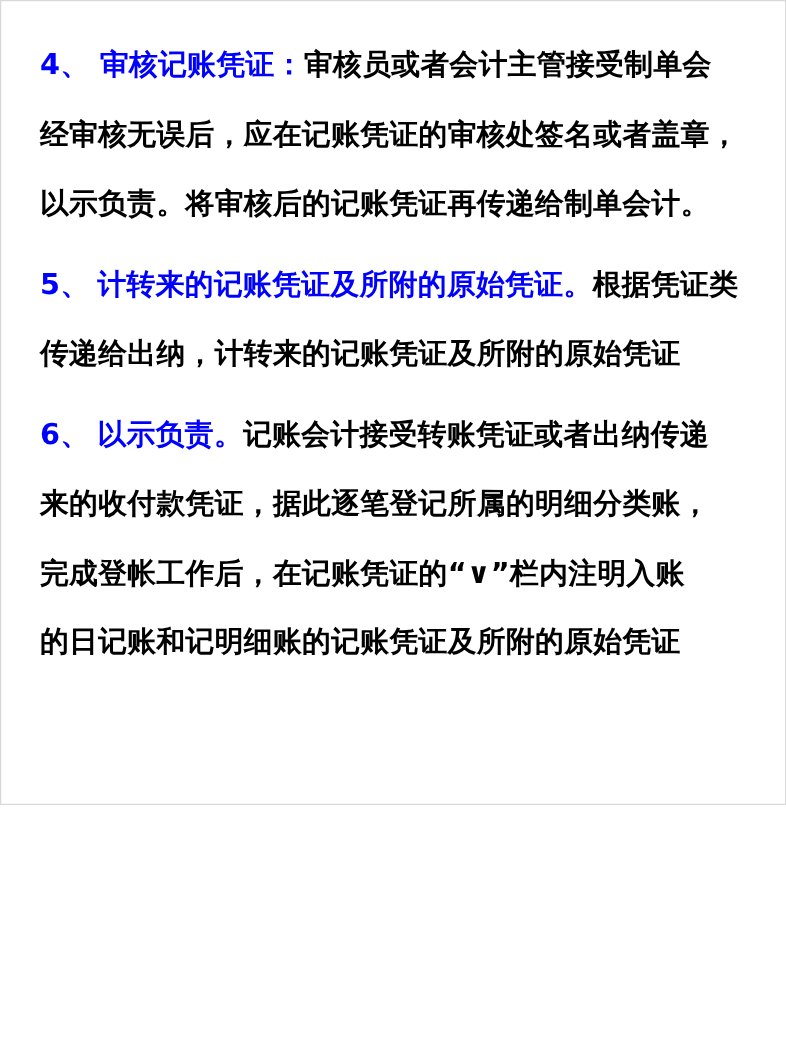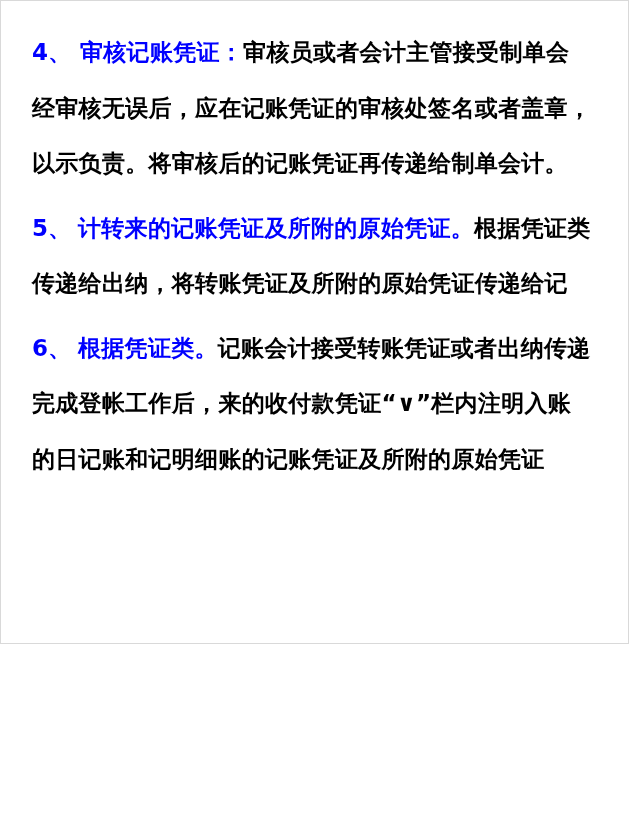--- a/index.html
+++ b/index.html
@@ -52,22 +52,23 @@
 <div class="page">
 
   <div class="para">
     <span class="line"><span class="num n4">4、</span><span class="head">审核记账凭证：</span><span>审核员或者会计主管接受制单会</span></span>
     <span class="line">经审核无误后，应在记账凭证的审核处签名或者盖章，</span>
     <span class="line">以示负责。将审核后的记账凭证再传递给制单会计。</span>
   </div>
 
   <div class="para">
     <span class="line"><span class="num n5">5、</span><span class="head">计转来的记账凭证及所附的原始凭证。</span><span>根据凭证类</span></span>
-    <span class="line">传递给出纳，将转账凭证及所附的原始凭证传递给记</span>
+    <span class="line">传递给出纳，计转来的记账凭证及所附的原始凭证</span>
   </div>
 
   <div class="para">
-    <span class="line"><span class="num n6">6、</span><span class="head">根据凭证类。</span><span>记账会计接受转账凭证或者出纳传递</span></span>
-    <span class="line">完成登帐工作后，来的收付款凭证“∨”栏内注明入账</span>
+    <span class="line"><span class="num n6">6、</span><span class="head">以示负责。</span><span>记账会计接受转账凭证或者出纳传递</span></span>
+    <span class="line">来的收付款凭证，据此逐笔登记所属的明细分类账，</span>
+    <span class="line">完成登帐工作后，在记账凭证的“∨”栏内注明入账</span>
     <span class="line">的日记账和记明细账的记账凭证及所附的原始凭证</span>
   </div>
 
 </div>
 
 </body></html>

